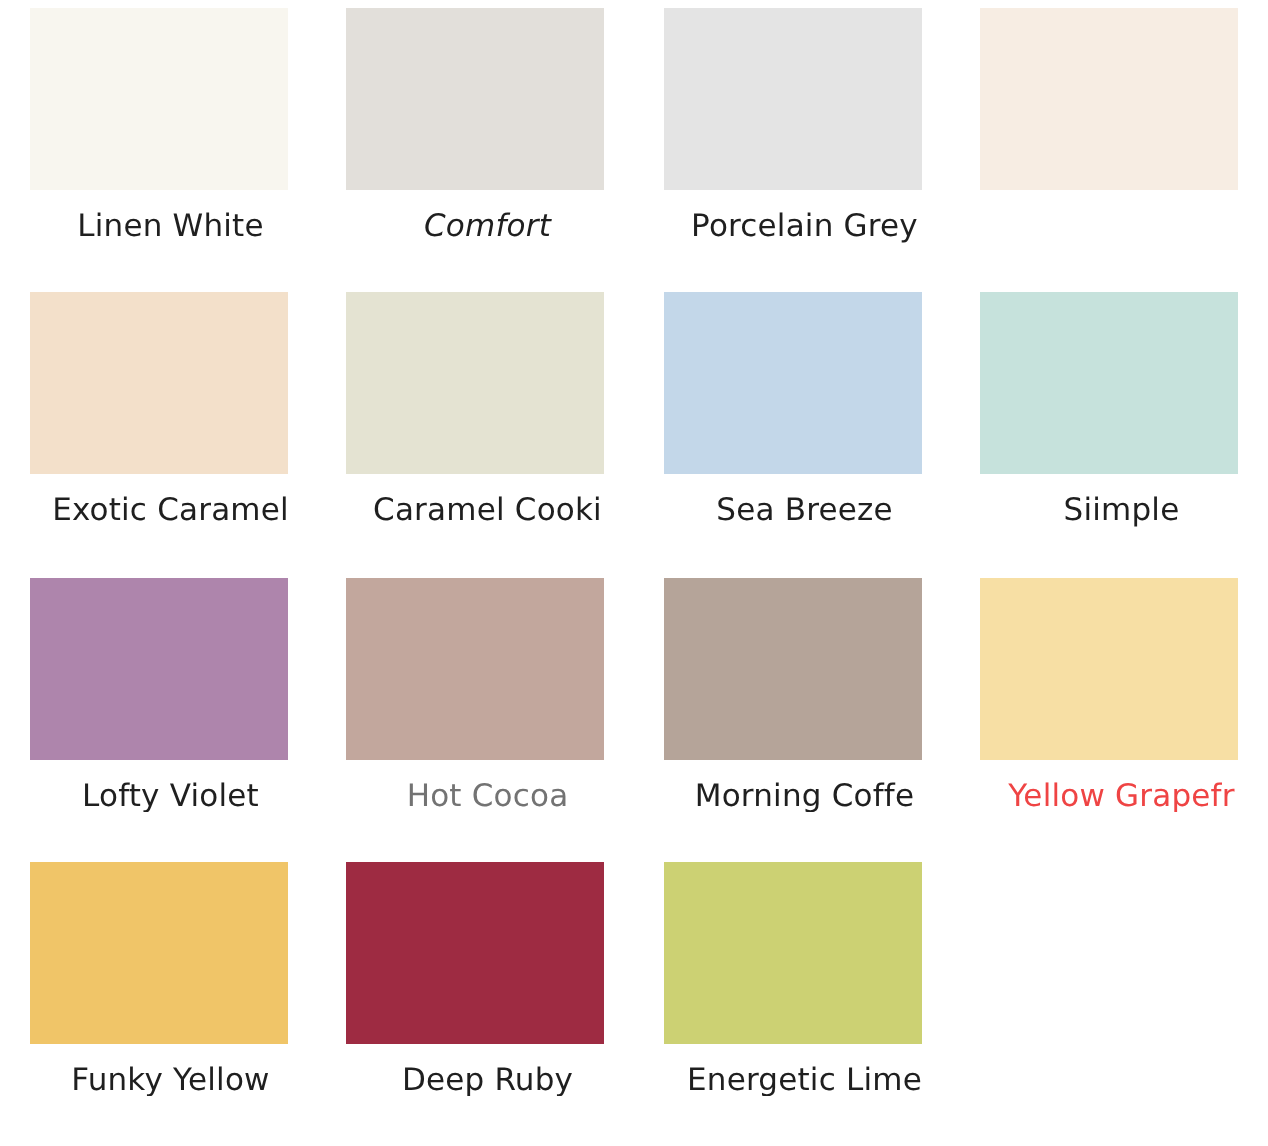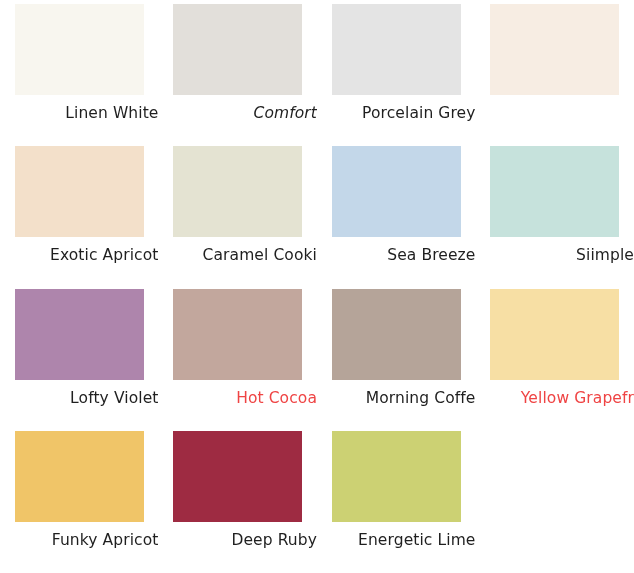--- a/index.html
+++ b/index.html
@@ -26,21 +26,21 @@
     align-items: center;
     justify-content: flex-start;
   }
   .swatch-chip {
     width: 129px;
     height: 91px;
     display: block;
   }
   .swatch-label {
     width: 100%;
-    text-align: right;
+    text-align: center;
     font-size: 15.5px;
     color: #1f1f1f;
     line-height: 1;
     padding-top: 11px;
     letter-spacing: 0.1px;
     white-space: nowrap;
     overflow: hidden;
     padding-left: 12px;
   }
 </style>
@@ -58,53 +58,53 @@
     </div>
     <div class="swatch-cell">
       <div class="swatch-chip" style="background-color: rgb(228, 228, 228);"></div>
       <div class="swatch-label" style="color: rgb(31, 31, 31);">Porcelain Grey</div>
     </div>
     <div class="swatch-cell">
       <div class="swatch-chip" style="background-color: rgb(247, 237, 227);"></div>
     </div>
     <div class="swatch-cell">
       <div class="swatch-chip" style="background-color: rgb(243, 224, 202);"></div>
-      <div class="swatch-label" style="color: rgb(31, 31, 31);">Exotic Apricot</div>
+      <div class="swatch-label" style="color: rgb(31, 31, 31);">Exotic Caramel</div>
     </div>
     <div class="swatch-cell">
       <div class="swatch-chip" style="background-color: rgb(228, 227, 210);"></div>
       <div class="swatch-label" style="color: rgb(31, 31, 31);">Caramel Cooki</div>
     </div>
     <div class="swatch-cell">
       <div class="swatch-chip" style="background-color: rgb(195, 215, 233);"></div>
       <div class="swatch-label" style="color: rgb(31, 31, 31);">Sea Breeze</div>
     </div>
     <div class="swatch-cell">
       <div class="swatch-chip" style="background-color: rgb(198, 226, 220);"></div>
       <div class="swatch-label" style="color: rgb(31, 31, 31);">Siimple</div>
     </div>
     <div class="swatch-cell">
       <div class="swatch-chip" style="background-color: rgb(174, 133, 172);"></div>
       <div class="swatch-label" style="color: rgb(31, 31, 31);">Lofty Violet</div>
     </div>
     <div class="swatch-cell">
       <div class="swatch-chip" style="background-color: rgb(194, 167, 157);"></div>
-      <div class="swatch-label" style="color: #ef4444;">Hot Cocoa</div>
+      <div class="swatch-label" style="color: #737373;">Hot Cocoa</div>
     </div>
     <div class="swatch-cell">
       <div class="swatch-chip" style="background-color: rgb(181, 164, 153);"></div>
       <div class="swatch-label" style="color: rgb(31, 31, 31);">Morning Coffe</div>
     </div>
     <div class="swatch-cell">
       <div class="swatch-chip" style="background-color: rgb(247, 223, 164);"></div>
       <div class="swatch-label" style="color: #ef4444;">Yellow Grapefr</div>
     </div>
     <div class="swatch-cell">
       <div class="swatch-chip" style="background-color: rgb(240, 197, 104);"></div>
-      <div class="swatch-label" style="color: rgb(31, 31, 31);">Funky Apricot</div>
+      <div class="swatch-label" style="color: rgb(31, 31, 31);">Funky Yellow</div>
     </div>
     <div class="swatch-cell">
       <div class="swatch-chip" style="background-color: rgb(158, 43, 66);"></div>
       <div class="swatch-label" style="color: rgb(31, 31, 31);">Deep Ruby</div>
     </div>
     <div class="swatch-cell">
       <div class="swatch-chip" style="background-color: rgb(204, 209, 115);"></div>
       <div class="swatch-label" style="color: rgb(31, 31, 31);">Energetic Lime</div>
     </div>
   </div>

